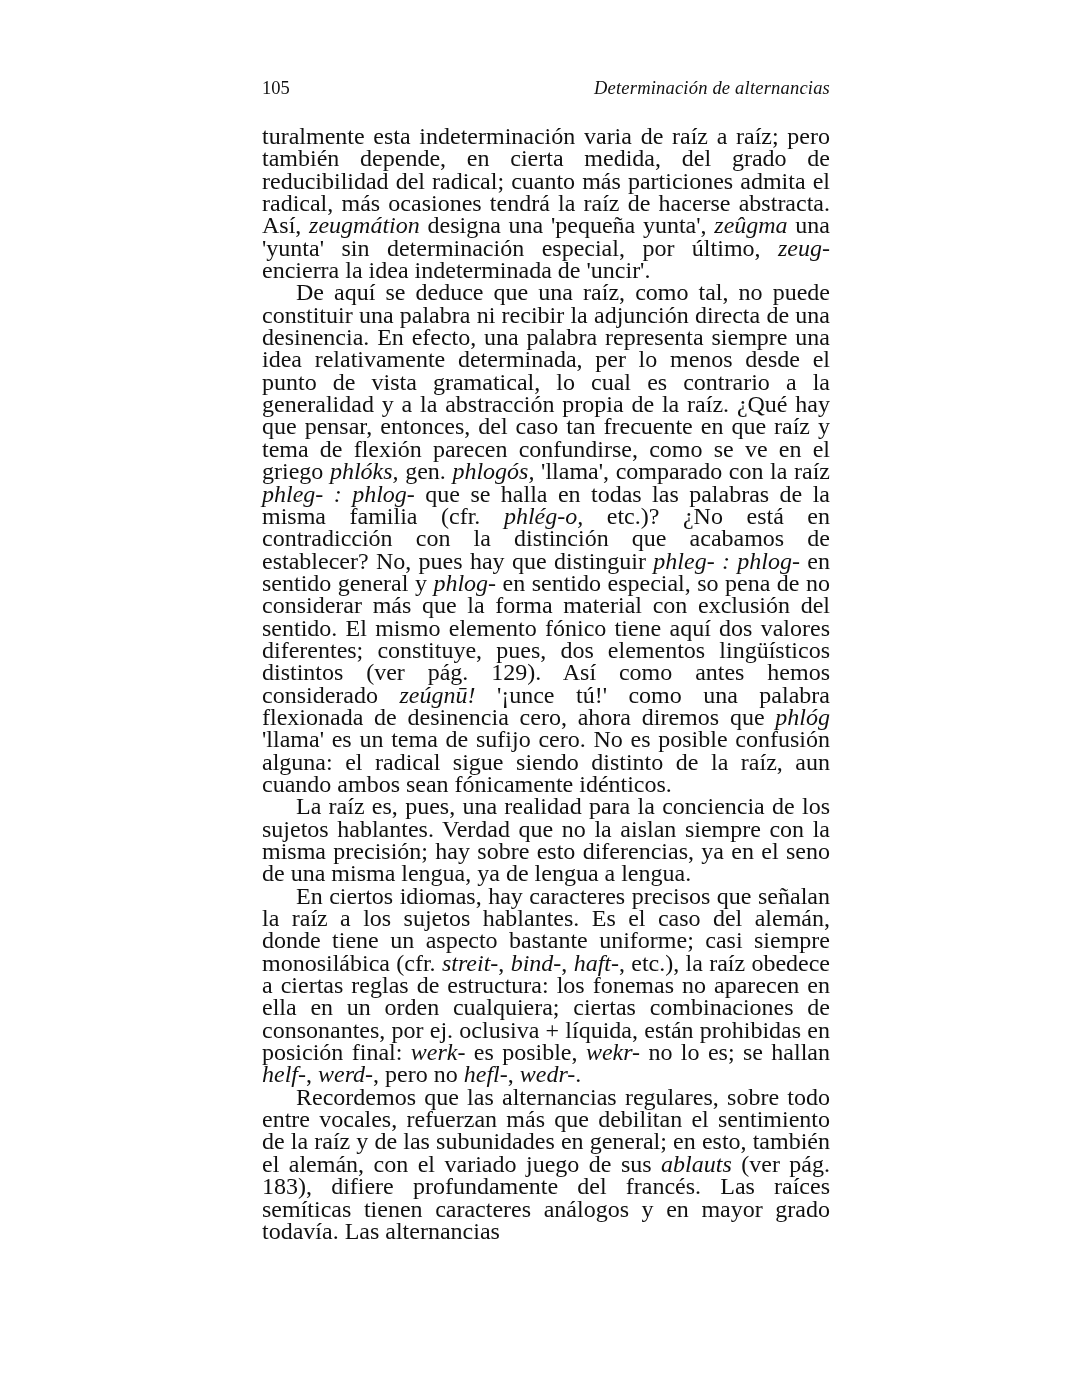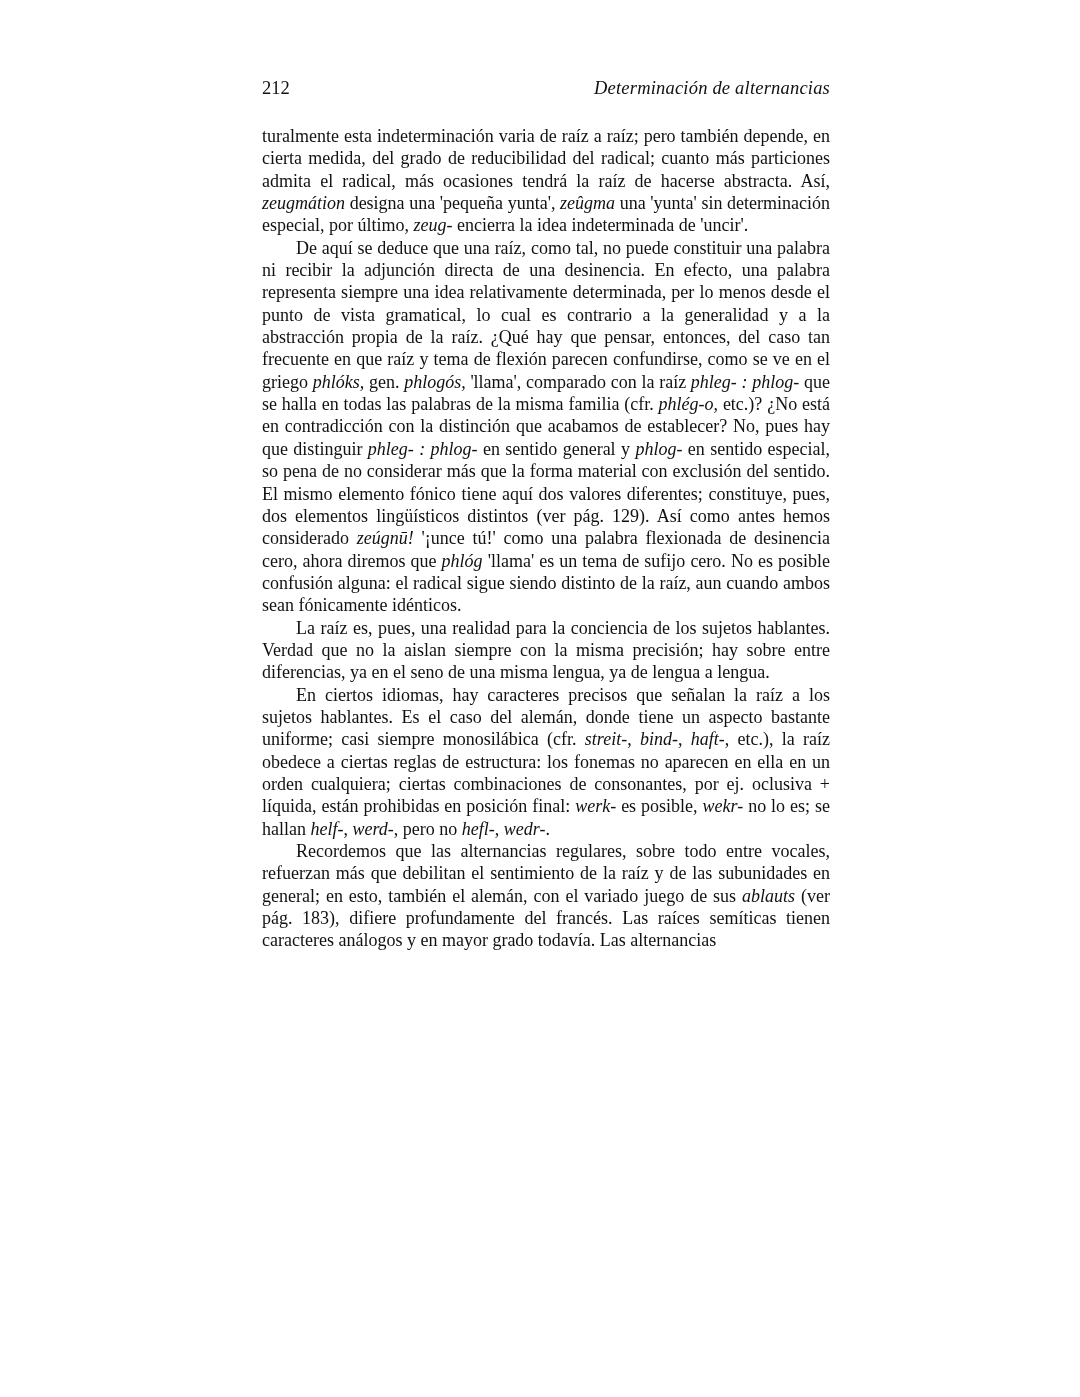--- a/index.html
+++ b/index.html
@@ -30,21 +30,21 @@
       margin-bottom: 19px;
     }
     .running-head .page-number {
       font-style: normal;
     }
     .running-head .section-title {
       font-style: italic;
       letter-spacing: 0.2px;
     }
     .body-text {
-      font-size: 18px;
+      font-size: 24px;
       line-height: 22.35px;
       text-align: justify;
       hyphens: none;
     }
     .body-text p {
       margin: 0;
     }
     .body-text p.indent {
       text-indent: 34px;
       font-family: Liberation Serif, serif;
@@ -52,24 +52,24 @@
     .body-text p.cont {
       text-indent: 0;
     }
     em { font-style: italic; }
   </style>
 </head>
 <body>
 
 <div class="page">
   <div class="running-head">
-    <span class="page-number">212</span>
+    <span class="page-number">105</span>
     <span class="section-title">Determinación de alternancias</span>
   </div>
 
   <div class="body-text">
     <p class="cont"><span>turalmente esta indeterminación varia de raíz a raíz; pero también de­pende, en cierta medida, del grado de reducibilidad del radical; cuanto más particiones admita el radical, más ocasiones tendrá la raíz de hacerse abstracta. Así, </span><em>zeugmátion</em><span> designa una 'pequeña yunta', </span><em>zeûgma</em><span> una 'yunta' sin determinación especial, por último, </span><em>zeug-</em><span> encierra la idea inde­terminada de 'uncir'.</span></p>
     <p class="indent"><span>De aquí se deduce que una raíz, como tal, no puede constituir una palabra ni recibir la adjunción directa de una desinencia. En efecto, una palabra representa siempre una idea relativamente determinada, per lo menos desde el punto de vista gramatical, lo cual es contrario a la gene­ralidad y a la abstracción propia de la raíz. ¿Qué hay que pensar, enton­ces, del caso tan frecuente en que raíz y tema de flexión parecen confun­dirse, como se ve en el griego </span><em>phlóks,</em><span> gen. </span><em>phlogós,</em><span> 'llama', comparado con la raíz </span><em>phleg- : phlog-</em><span> que se halla en todas las palabras de la misma familia (cfr. </span><em>phlég-o,</em><span> etc.)? ¿No está en contradicción con la distinción que acabamos de establecer? No, pues hay que distinguir </span><em>phleg- : phlog-</em><span> en sentido general y </span><em>phlog-</em><span> en sentido especial, so pena de no considerar más que la forma material con exclusión del sentido. El mismo elemento fónico tiene aquí dos valores diferentes; constituye, pues, dos elementos lingüísticos distintos (ver pág. 129). Así como antes hemos considerado </span><em>zeúgnū!</em><span> '¡unce tú!' como una palabra flexionada de desinencia cero, ahora diremos que </span><em>phlóg</em><span> 'llama' es un tema de sufijo cero. No es posible confu­sión alguna: el radical sigue siendo distinto de la raíz, aun cuando ambos sean fónicamente idénticos.</span></p>
-    <p class="indent"><span>La raíz es, pues, una realidad para la conciencia de los sujetos ha­blantes. Verdad que no la aislan siempre con la misma precisión; hay so­bre entre diferencias, ya en el seno de una misma lengua, ya de lengua a lengua.</span></p>
+    <p class="indent"><span>La raíz es, pues, una realidad para la conciencia de los sujetos ha­blantes. Verdad que no la aislan siempre con la misma precisión; hay so­bre esto diferencias, ya en el seno de una misma lengua, ya de lengua a lengua.</span></p>
     <p class="indent"><span>En ciertos idiomas, hay caracteres precisos que señalan la raíz a los sujetos hablantes. Es el caso del alemán, donde tiene un aspecto bastante uniforme; casi siempre monosilábica (cfr. </span><em>streit-</em><span>, </span><em>bind-</em><span>, </span><em>haft-</em><span>, etc.), la raíz obedece a ciertas reglas de estructura: los fonemas no aparecen en ella en un orden cualquiera; ciertas combinaciones de consonantes, por ej. oclu­siva + líquida, están prohibidas en posición final: </span><em>werk-</em><span> es posible, </span><em>wekr-</em><span> no lo es; se hallan </span><em>helf-</em><span>, </span><em>werd-</em><span>, pero no </span><em>hefl-</em><span>, </span><em>wedr-</em><span>.</span></p>
     <p class="indent"><span>Recordemos que las alternancias regulares, sobre todo entre vocales, refuerzan más que debilitan el sentimiento de la raíz y de las subunidades en general; en esto, también el alemán, con el variado juego de sus </span><em>ablauts</em><span> (ver pág. 183), difiere profundamente del francés. Las raíces semíticas tienen caracteres análogos y en mayor grado todavía. Las alternancias</span></p>
   </div>
 </div>
 
 </body></html>

